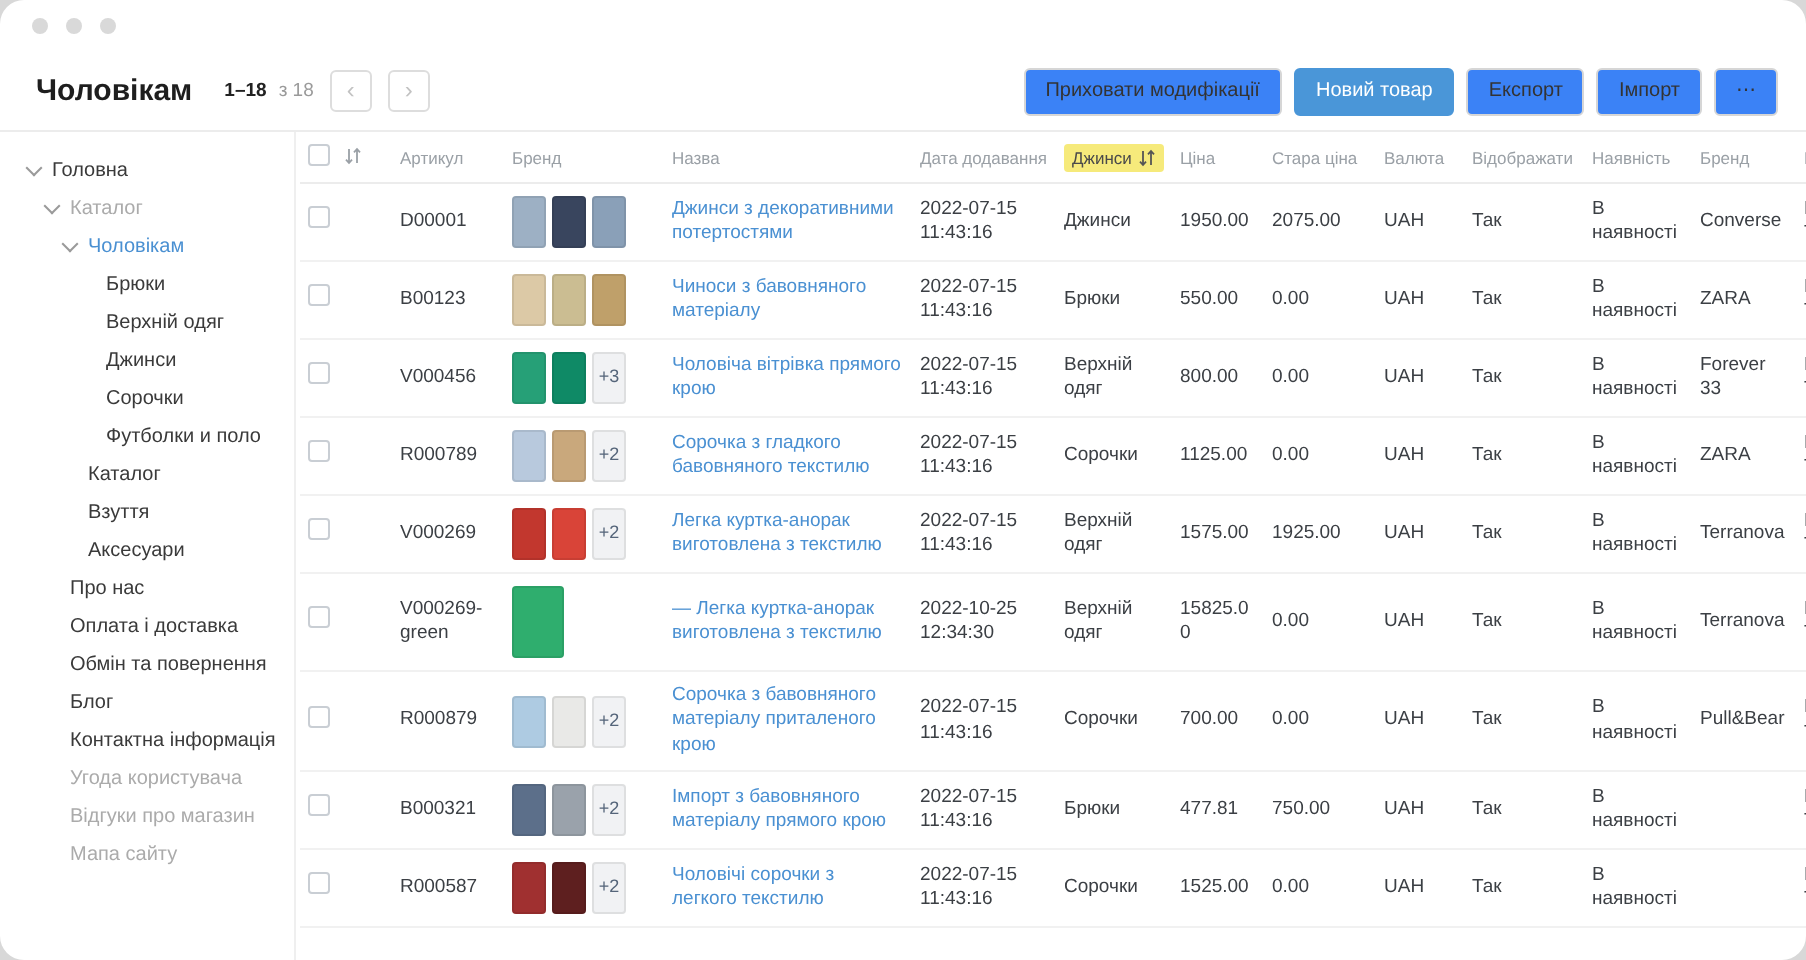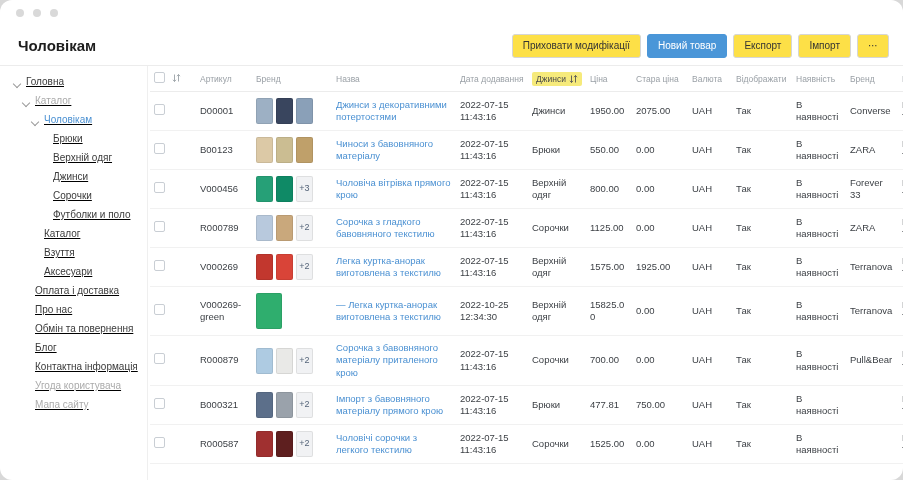--- a/index.html
+++ b/index.html
@@ -8,26 +8,26 @@
   .titlebar{height:26px;display:flex;align-items:center;padding-left:16px;gap:9px;flex:0 0 auto;}
   .dot{width:8px;height:8px;border-radius:50%;background:#d9d9d9;display:inline-block;}
   
   .header{height:39px;display:flex;align-items:center;padding:0 14px;border-bottom:1px solid #ececec;flex:0 0 auto;}
   .page-title{font-size:15px;font-weight:700;color:#1e1e1e;margin:0 16px 0 4px;}
   .pagination{display:flex;align-items:center;gap:6px;font-size:9.5px;}
   .pg-range{font-weight:700;color:#222;}
   .pg-total{color:#9a9a9a;}
   .pg-btn{width:21px;height:21px;border:1px solid #ddd;border-radius:3px;background:#fff;color:#c2c2c2;font-size:12px;line-height:19px;text-align:center;cursor:pointer;padding:0;margin-left:2px;}
   .header-actions{margin-left:auto;display:flex;gap:6px;}
-  .btn{height:24px;padding:0 10px;font-size:10px;border:1px solid #d6d6d6;border-radius:3px;background:#fde047;color:#333;cursor:pointer;white-space:nowrap;font-family:inherit;}
+  .btn{height:24px;padding:0 10px;font-size:10px;border:1px solid #d6d6d6;border-radius:3px;background:#3b82f6;color:#333;cursor:pointer;white-space:nowrap;font-family:inherit;}
   .btn-primary{background:#4a96d8;border-color:#4a96d8;color:#fff;}
   
   .content{flex:1;display:flex;overflow:hidden;}
   .sidebar{width:148px;flex:0 0 auto;padding:10px 0 0 14px;font-size:10px;border-right:1px solid #efefef;overflow:hidden;box-sizing:border-box;}
-  .side-item{display:flex;height:19px;cursor:pointer;white-space:nowrap;text-decoration:underline;}
+  .side-item{display:flex;align-items:center;height:19px;cursor:pointer;white-space:nowrap;}
   .caret-slot{width:12px;flex:0 0 auto;display:inline-flex;align-items:center;}
   .caret{width:5px;height:5px;border-right:1.4px solid #9a9a9a;border-bottom:1.4px solid #9a9a9a;transform:rotate(45deg);margin-top:-3px;}
   .side-label{color:#3a3a3a;}
   .side-item.muted .side-label{color:#ababab;}
   .side-item.active .side-label{color:#4a90d2;}
   .lvl-0{padding-left:0}.lvl-1{padding-left:9px}.lvl-2{padding-left:18px}.lvl-3{padding-left:27px}
   
   .table-wrap{flex:1;overflow:hidden;padding:0 8px 0 2px;}
   table{width:100%;border-collapse:collapse;table-layout:fixed;}
   th{height:25px;font-weight:400;color:#9aa0a6;text-align:left;font-size:8.5px;border-bottom:1px solid #ececec;padding:0 4px;white-space:nowrap;overflow:hidden;}
@@ -53,20 +53,26 @@
 
 <div class="window">
   <div class="titlebar">
     <span class="dot"></span>
     <span class="dot"></span>
     <span class="dot"></span>
   </div>
 
   <div class="header">
     <h1 class="page-title">Чоловікам</h1>
+    <div class="pagination">
+      <span class="pg-range">1–18</span>
+      <span class="pg-total">з 18</span>
+      <button class="pg-btn">‹</button>
+      <button class="pg-btn">›</button>
+    </div>
     <div class="header-actions" id="header-actions">
         <button class="btn">Приховати модифікації</button>
         <button class="btn btn-primary">Новий товар</button>
         <button class="btn">Експорт</button>
         <button class="btn">Імпорт</button>
         <button class="btn">⋯</button>
       </div>
   </div>
 
   <div class="content">
@@ -116,41 +122,45 @@
         <div class="side-item lvl-2">
           <span class="caret-slot"></span>
           <span class="side-label">Взуття</span>
         </div>
         <div class="side-item lvl-2">
           <span class="caret-slot"></span>
           <span class="side-label">Аксесуари</span>
         </div>
         <div class="side-item lvl-1">
           <span class="caret-slot"></span>
+          <span class="side-label">Про нас</span>
+        </div>
+        <div class="side-item lvl-1">
+          <span class="caret-slot"></span>
           <span class="side-label">Оплата і доставка</span>
         </div>
         <div class="side-item lvl-1">
           <span class="caret-slot"></span>
-          <span class="side-label">Про нас</span>
+          <span class="side-label">Обмін та повернення</span>
         </div>
         <div class="side-item lvl-1">
           <span class="caret-slot"></span>
-          <span class="side-label">Обмін та повернення</span>
+          <span class="side-label">Блог</span>
         </div>
         <div class="side-item lvl-1">
           <span class="caret-slot"></span>
-          <span class="side-label">Блог</span>
-        </div>
-        <div class="side-item lvl-1">
-          <span class="caret-slot"></span>
           <span class="side-label">Контактна інформація</span>
         </div>
         <div class="side-item lvl-1 muted">
           <span class="caret-slot"></span>
           <span class="side-label">Угода користувача</span>
+        </div>
+        <div class="side-item lvl-1 muted">
+          <span class="caret-slot"></span>
+          <span class="side-label">Відгуки про магазин</span>
         </div>
         <div class="side-item lvl-1 muted">
           <span class="caret-slot"></span>
           <span class="side-label">Мапа сайту</span>
         </div>
       </aside>
     <div class="table-wrap">
       <table>
         <thead>
           <tr id="head-row">

